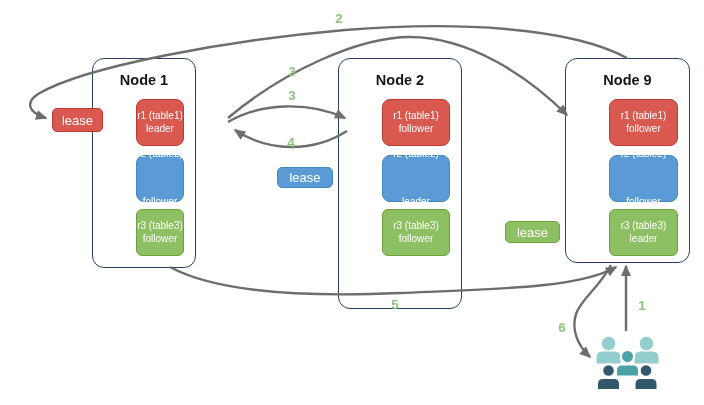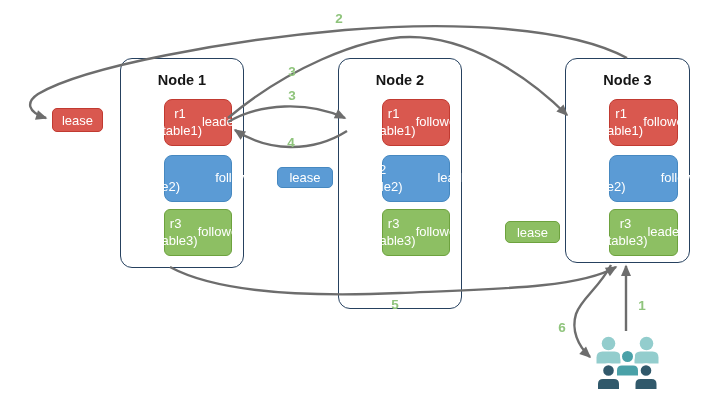--- a/index.html
+++ b/index.html
@@ -12,23 +12,23 @@
     position:absolute;background:#fff;
     border:1.6px solid var(--node-border,#26415f);
     border-radius:12px;z-index:1;box-sizing:border-box;
   }
   .node-title{
     position:absolute;top:13px;left:0;right:0;text-align:center;
     font-weight:bold;font-size:14.5px;color:#161616;
   }
   .replica{
     position:absolute;left:11px;right:11px;height:47px;border-radius:8px;
-    border:1.6px solid transparent;display:flex;flex-direction:row;
+    border:1.6px solid transparent;display:flex;flex-direction:column;
     align-items:center;justify-content:center;color:#fff;
-    font-size:13px;line-height:1.28;text-align:center;box-sizing:border-box;margin-left:32px;
+    font-size:10px;line-height:1.28;text-align:center;box-sizing:border-box;margin-left:32px;
   }
   .replica.r1{top:40px}.replica.r2{top:96px}.replica.r3{top:150px}
   .replica[data-color="red"]{background:var(--red-fill,#d9584f);border-color:var(--red-border,#c13a31);}
   .replica[data-color="blue"]{background:var(--blue-fill,#5b9bd5);border-color:var(--blue-border,#4688c0);gap:35px;}
   .replica[data-color="green"]{background:var(--green-fill,#8dbf63);border-color:var(--green-border,#6da23e);border-radius:6px;}
   
   .lease{
     position:absolute;border-radius:5px;border:1.4px solid transparent;color:#fff;
     font-size:13px;display:flex;align-items:center;justify-content:center;
     z-index:3;box-sizing:border-box;
@@ -46,21 +46,21 @@
   .arrow{fill:none;stroke:var(--arrow,#6d6d6d);stroke-width:2.4;}
   .u-light{fill:var(--users-light,#93cdcd);}
   .u-mid{fill:var(--users-mid,#4aa1a8);stroke:#fff;stroke-width:2;}
   .u-dark{fill:var(--users-dark,#31596b);stroke:#fff;stroke-width:2;}
 </style>
 </head>
 <body>
 
 <div class="canvas">
 
-  <div class="node" style="left:120px;top:58px;width:124px;height:210px">
+  <div class="node" style="left:92px;top:58px;width:104px;height:210px">
     <div class="node-title">Node 1</div>
     <div class="replica r1" data-color="red">
       <span>r1 (table1)</span>
       <span>leader</span>
     </div>
     <div class="replica r2" data-color="blue">
       <span>r2 (table2)</span>
       <span>follower</span>
     </div>
     <div class="replica r3" data-color="green">
@@ -79,21 +79,21 @@
       <span>r2 (table2)</span>
       <span>leader</span>
     </div>
     <div class="replica r3" data-color="green">
       <span>r3 (table3)</span>
       <span>follower</span>
     </div>
   </div>
 
   <div class="node" style="left:565px;top:58px;width:125px;height:205px">
-    <div class="node-title">Node 3</div>
+    <div class="node-title">Node 9</div>
     <div class="replica r1" data-color="red">
       <span>r1 (table1)</span>
       <span>follower</span>
     </div>
     <div class="replica r2" data-color="blue">
       <span>r2 (table2)</span>
       <span>follower</span>
     </div>
     <div class="replica r3" data-color="green">
       <span>r3 (table3)</span>

